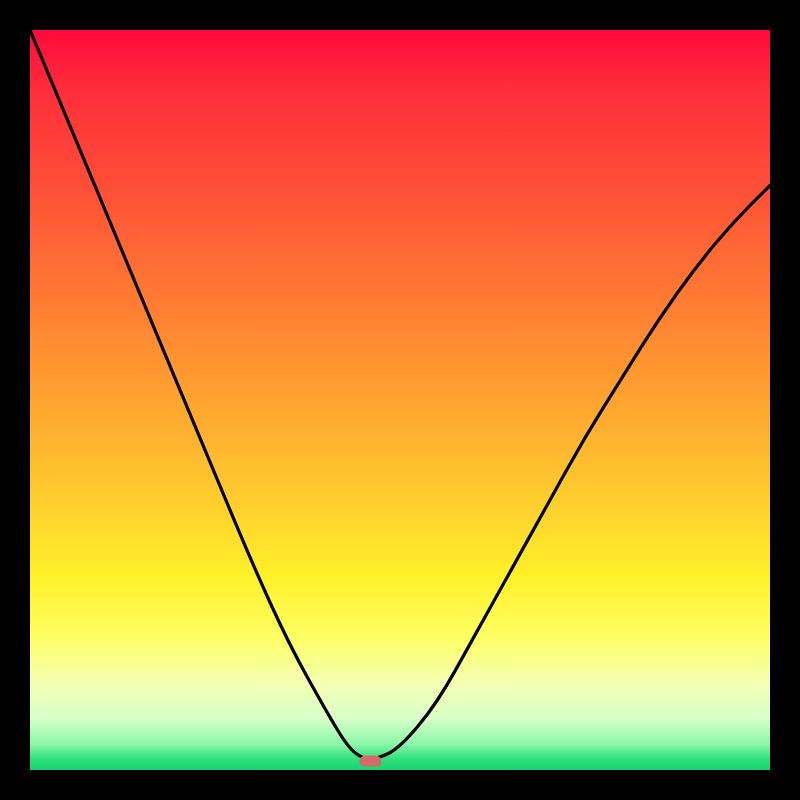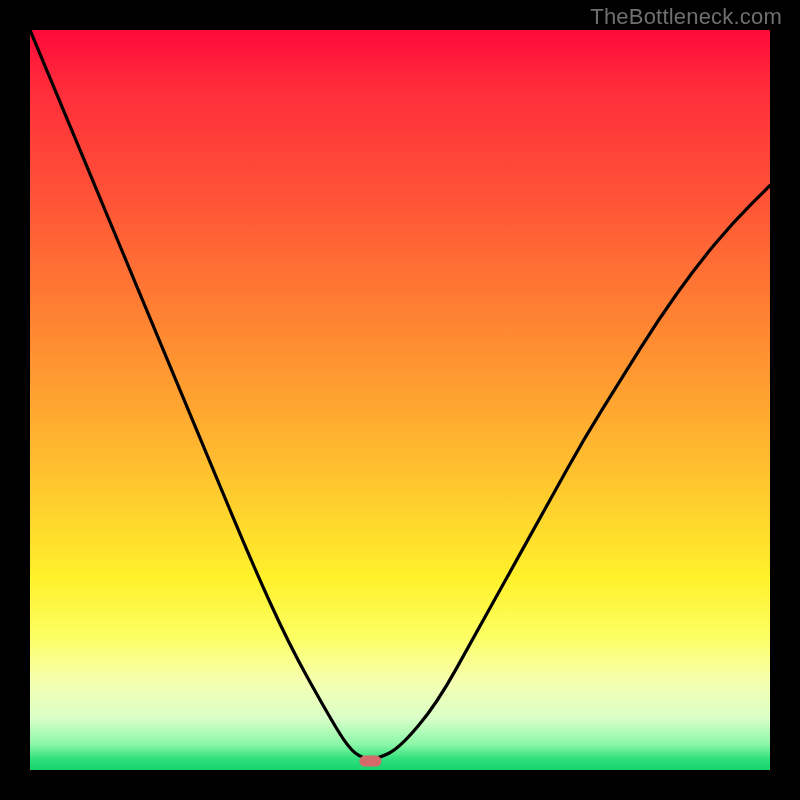--- a/index.html
+++ b/index.html
@@ -60,20 +60,19 @@
   }
   .min-marker {
     fill: #d46a6a;
     stroke: none;
   }
 </style>
 </head>
 <body>
 
 <div class="frame">
-  <div class="watermark">TheBottleneck.com</div>
   <div class="plot">
     <svg class="curve" viewBox="0 0 740 740" preserveAspectRatio="none">
       <path fill="none" stroke="#000" stroke-width="3.2" stroke-linecap="round" d="M 0.0 0.0 Q 0.0 0.0 18.5 44.4 Q 37.0 88.8 55.5 133.2 Q 74.0 177.6 92.5 222.0 Q 111.0 266.4 129.5 310.8 Q 148.0 355.2 166.5 399.6 Q 185.0 444.0 203.5 488.4 Q 222.0 532.8 240.5 573.5 Q 259.0 614.2 277.5 647.5 Q 296.0 680.8 307.1 699.3 Q 318.2 717.8 325.6 723.3 Q 333.0 728.9 340.4 728.9 Q 347.8 728.9 358.9 723.3 Q 370.0 717.8 388.5 695.6 Q 407.0 673.4 425.5 640.1 Q 444.0 606.8 462.5 573.5 Q 481.0 540.2 499.5 506.9 Q 518.0 473.6 536.5 440.3 Q 555.0 407.0 573.5 377.4 Q 592.0 347.8 610.5 318.2 Q 629.0 288.6 647.5 262.7 Q 666.0 236.8 684.5 214.6 Q 703.0 192.4 721.5 173.9 T 740.0 155.4 " id="curve-path"></path>
       <rect id="min-marker" class="min-marker" x="329.4" y="725.6" width="22" height="11" rx="5.5" ry="5.5"></rect>
     </svg>
   </div>
 </div>
 
 </body></html>

